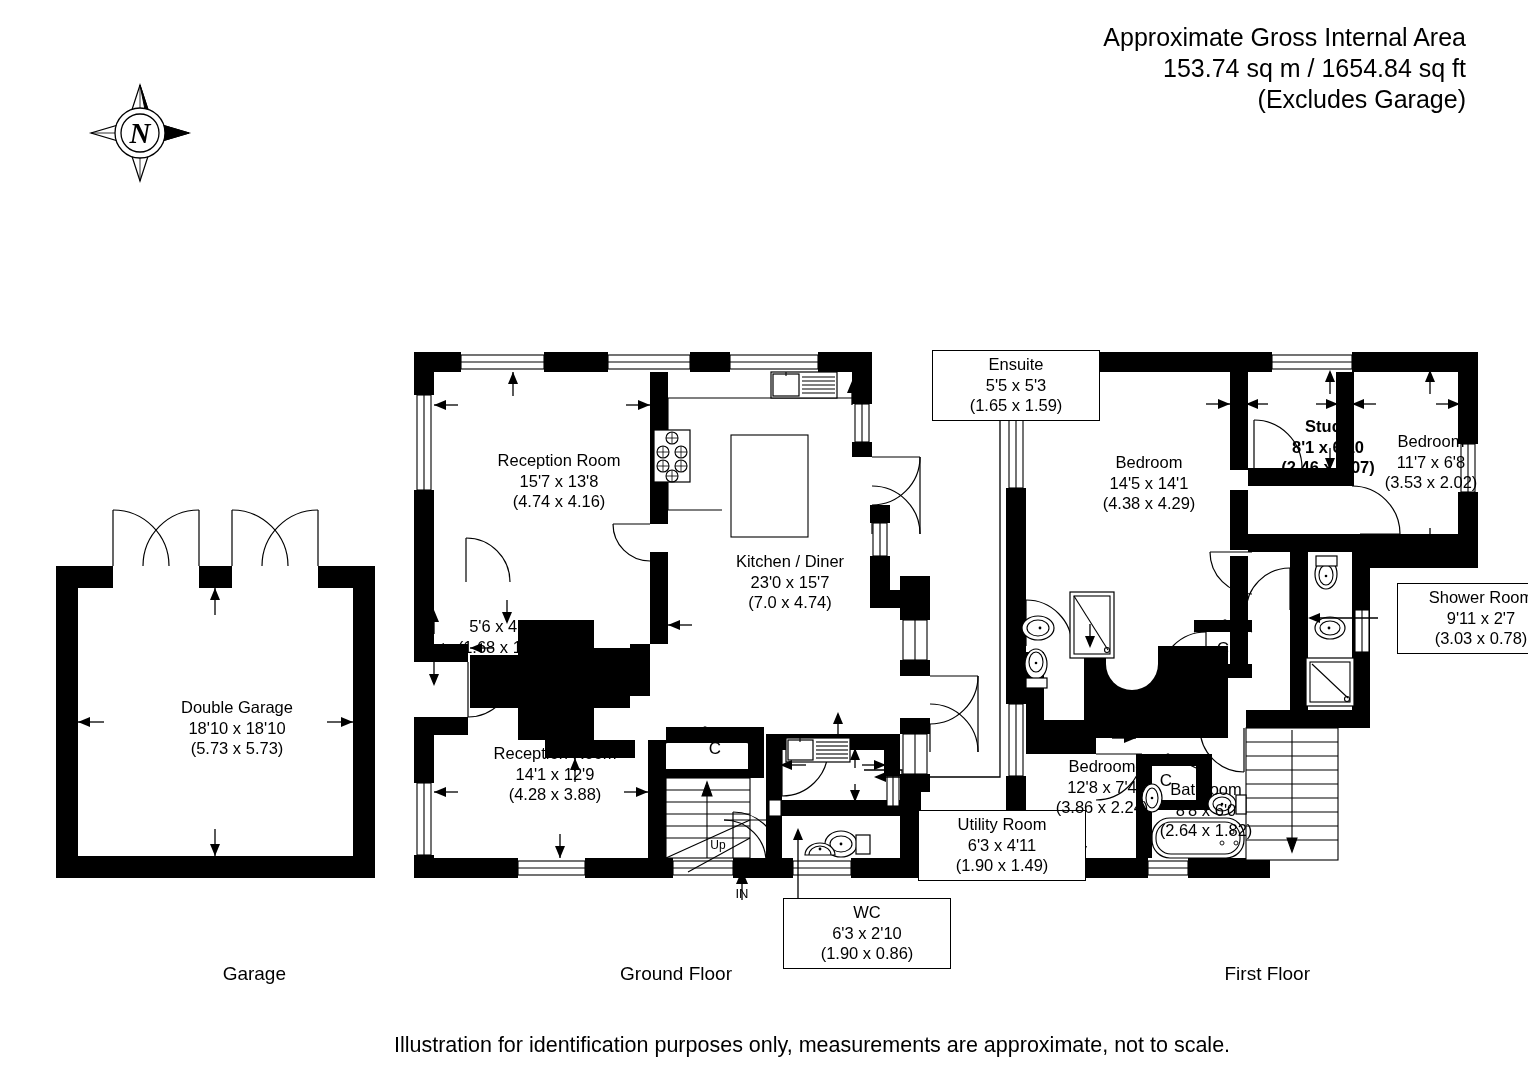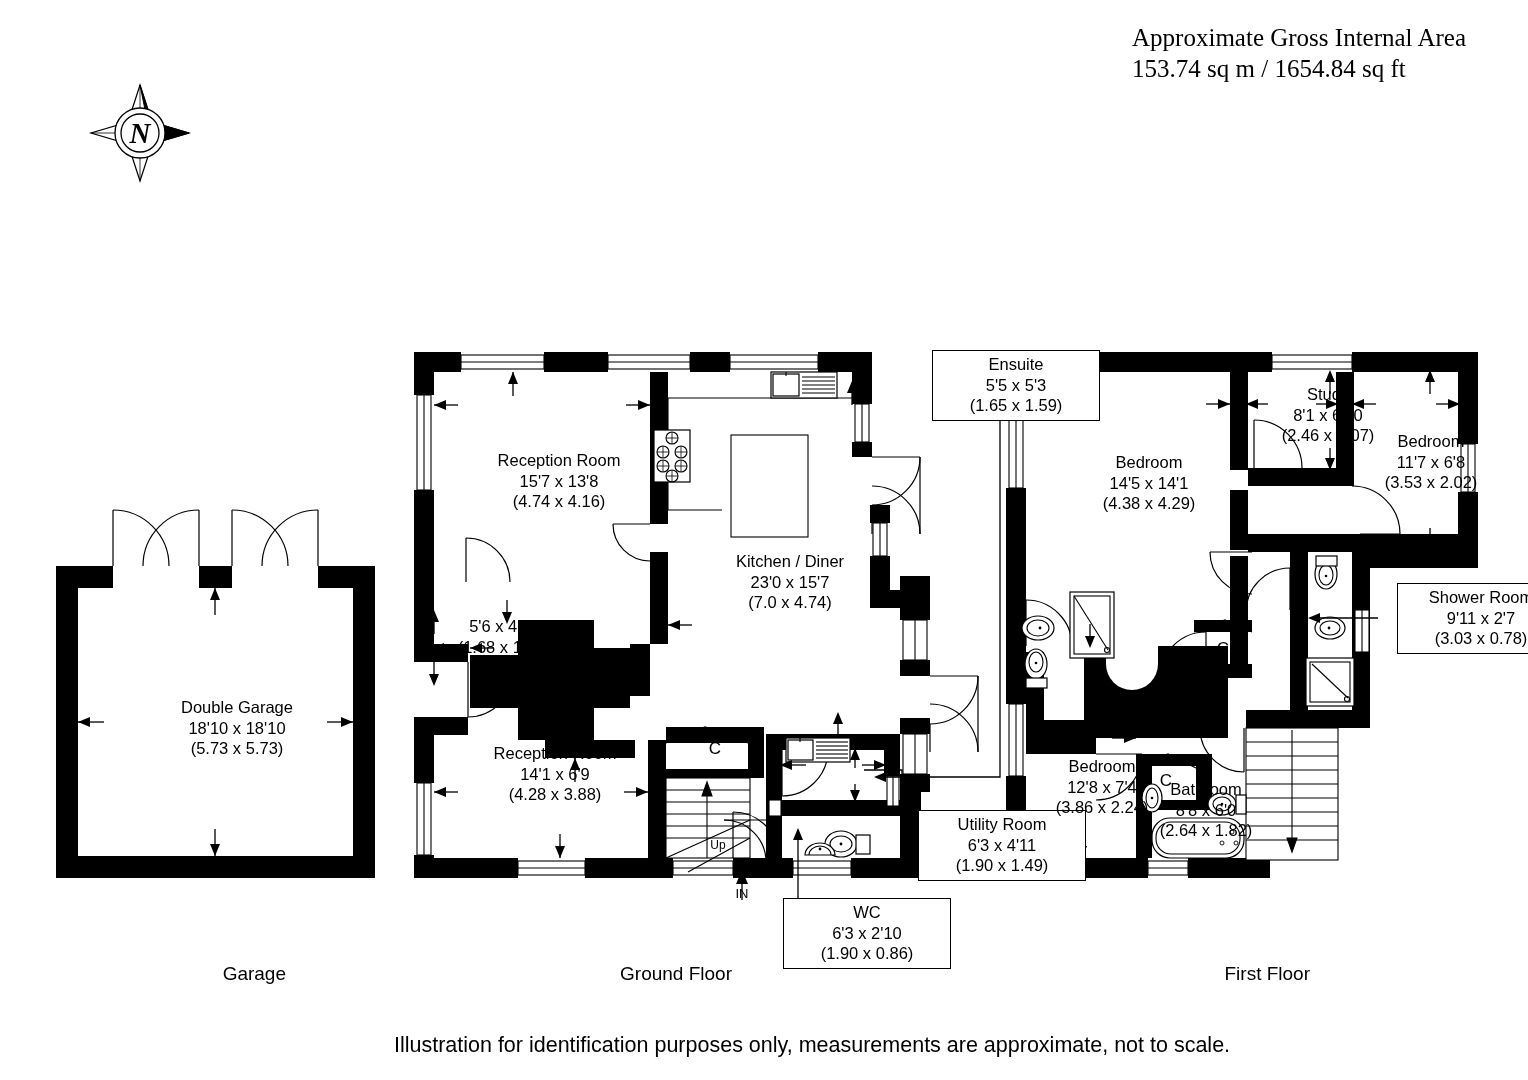--- a/index.html
+++ b/index.html
@@ -1,19 +1,19 @@
 <!DOCTYPE html>
 <html><head>
 <meta charset="utf-8">
 <style>
   html,body{margin:0;padding:0;background:#ffffff;}
   body{width:1528px;height:1080px;position:relative;overflow:hidden;
        font-family:"Liberation Sans","DejaVu Sans",sans-serif;color:#000;}
   .abs{position:absolute;}
-  .hdr{right:62px;top:22px;text-align:left;font-size:25px;line-height:31px;white-space:nowrap;font-family:Liberation Serif, serif;}
+  .hdr{right:62px;top:22px;text-align:right;font-size:25px;line-height:31px;white-space:nowrap;}
   .hdr div{white-space:nowrap;}
 
   
   .rlabel{position:absolute;text-align:center;font-size:16.5px;line-height:20.5px;white-space:nowrap;margin-left:21px;}
   .rlabel .nm{display:block;}
   .rlabel .d1{display:block;}
   .rlabel .d2{display:block;}
   .boxed{border:1.4px solid #000;background:#fff;padding:3px 7px 4px 7px;}
   .cletter{position:absolute;font-size:17px;text-align:center;}
   .smalltxt{position:absolute;font-size:12px;text-align:center;white-space:nowrap;}
@@ -30,20 +30,21 @@
   .fixture{fill:#fff;stroke:#000;stroke-width:1.2;}
   .fixline{fill:none;stroke:#000;stroke-width:1.1;}
   .leader{fill:none;stroke:#000;stroke-width:1.3;}
 </style>
 </head>
 <body>
 
 <div class="abs hdr">
   <div>Approximate Gross Internal Area</div>
   <div>153.74 sq m / 1654.84 sq ft</div>
+  <div>(Excludes Garage)</div>
 </div>
 
 <svg class="plan" viewBox="0 0 1528 1080">
 
   <g>
     <polygon points="140,85 152,122 189,133 152,144 140,181 128,144 91,133 128,122" fill="#fff" stroke="#000" stroke-width="1.2"></polygon>
     <polygon points="140,85 152,122 189,133 152,144" fill="#000" stroke="#000" stroke-width="1"></polygon>
     <line x1="140" y1="85" x2="140" y2="181" stroke="#000" stroke-width="0.8"></line>
     <line x1="91" y1="133" x2="189" y2="133" stroke="#000" stroke-width="0.8"></line>
     <circle cx="140" cy="133" r="25" fill="#fff" stroke="#000" stroke-width="1.3"></circle>
@@ -580,21 +581,21 @@
 </div>
 
 <div class="rlabel" style="left:448px;top:450px;width:180px;">
   <span class="nm">Reception Room</span>
   <span class="d1">15'7 x 13'8</span>
   <span class="d2">(4.74 x 4.16)</span>
 </div>
 
 <div class="rlabel" style="left:444px;top:743px;width:180px;">
   <span class="nm">Reception Room</span>
-  <span class="d1">14'1 x 6'9</span>
+  <span class="d1">14'1 x 12'9</span>
   <span class="d2">(4.28 x 3.88)</span>
 </div>
 
 <div class="rlabel" style="left:679px;top:551px;width:180px;">
   <span class="nm">Kitchen / Diner</span>
   <span class="d1">23'0 x 15'7</span>
   <span class="d2">(7.0 x 4.74)</span>
 </div>
 
 <div class="rlabel" style="left:413px;top:616px;width:140px;">
@@ -617,21 +618,21 @@
 <div class="cletter" style="left:697px;top:739px;width:36px;">C</div>
 <div class="smalltxt" style="left:698px;top:838px;width:40px;">Up</div>
 <div class="smalltxt" style="left:722px;top:886px;width:40px;font-size:13px;">IN</div>
 
 <div class="rlabel" style="left:1038px;top:452px;width:180px;">
   <span class="nm">Bedroom</span>
   <span class="d1">14'5 x 14'1</span>
   <span class="d2">(4.38 x 4.29)</span>
 </div>
 
-<div class="rlabel" style="left:1222px;top:384px;width:170px;">
+<div class="rlabel" style="left:1222px;top:416px;width:170px;font-weight:bold;">
   <span class="nm">Study</span>
   <span class="d1">8'1 x 6'10</span>
   <span class="d2">(2.46 x 2.07)</span>
 </div>
 
 <div class="rlabel" style="left:1325px;top:431px;width:170px;">
   <span class="nm">Bedroom</span>
   <span class="d1">11'7 x 6'8</span>
   <span class="d2">(3.53 x 2.02)</span>
 </div>

